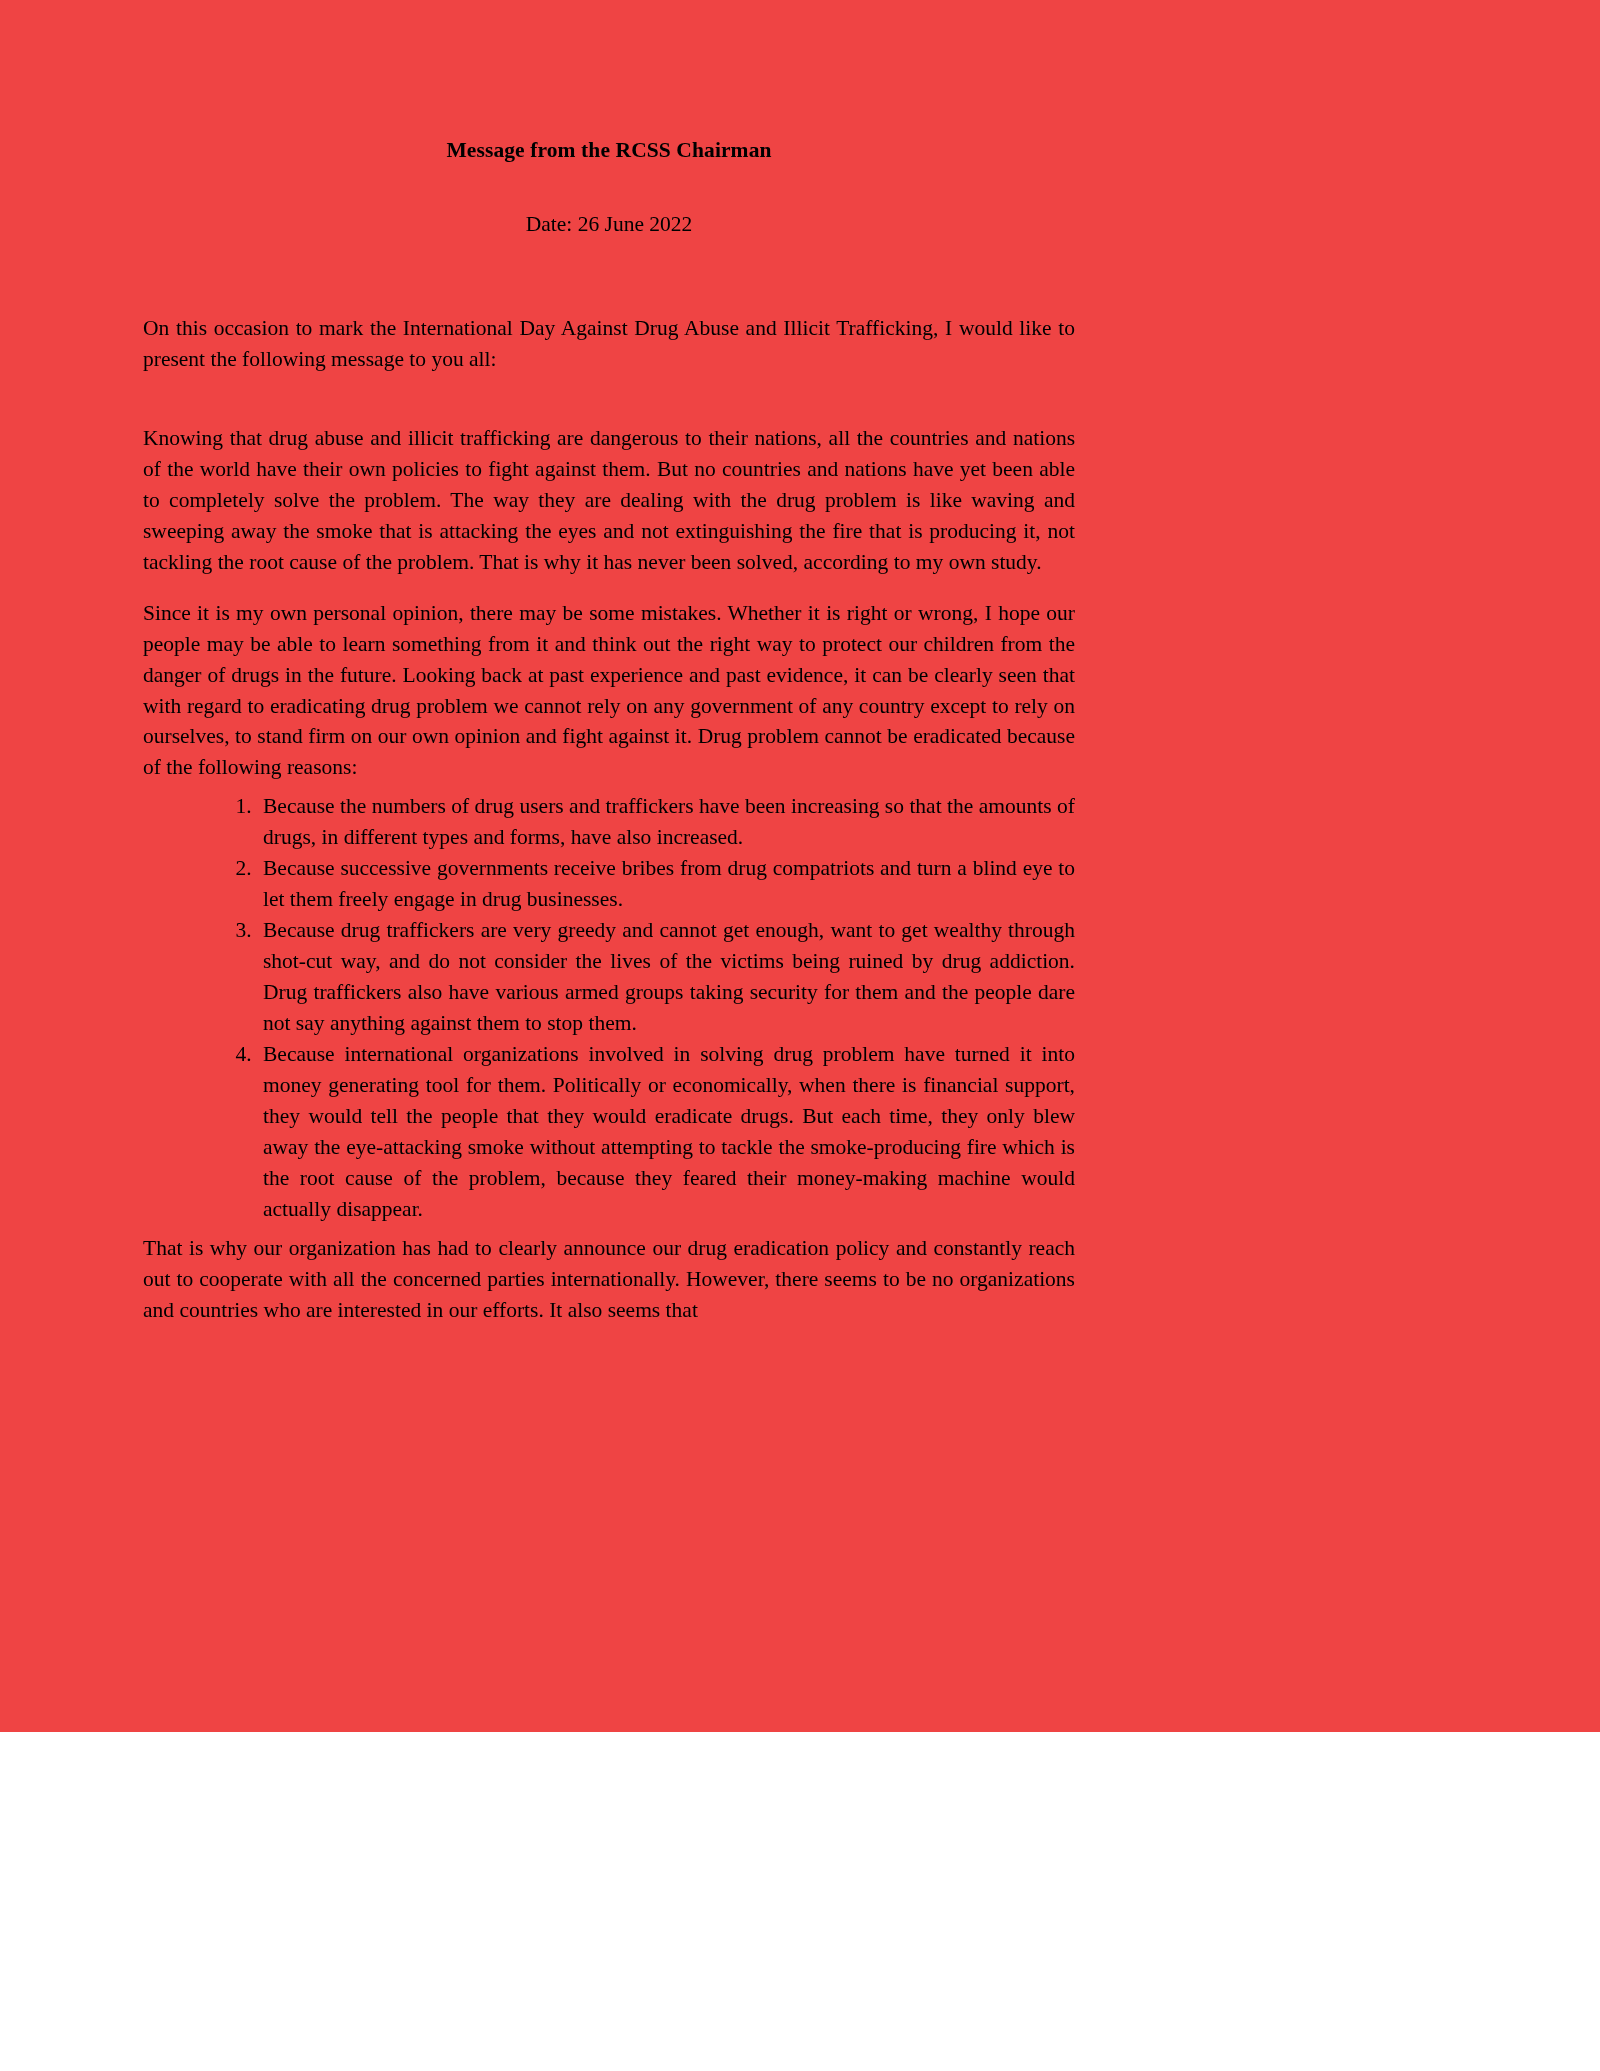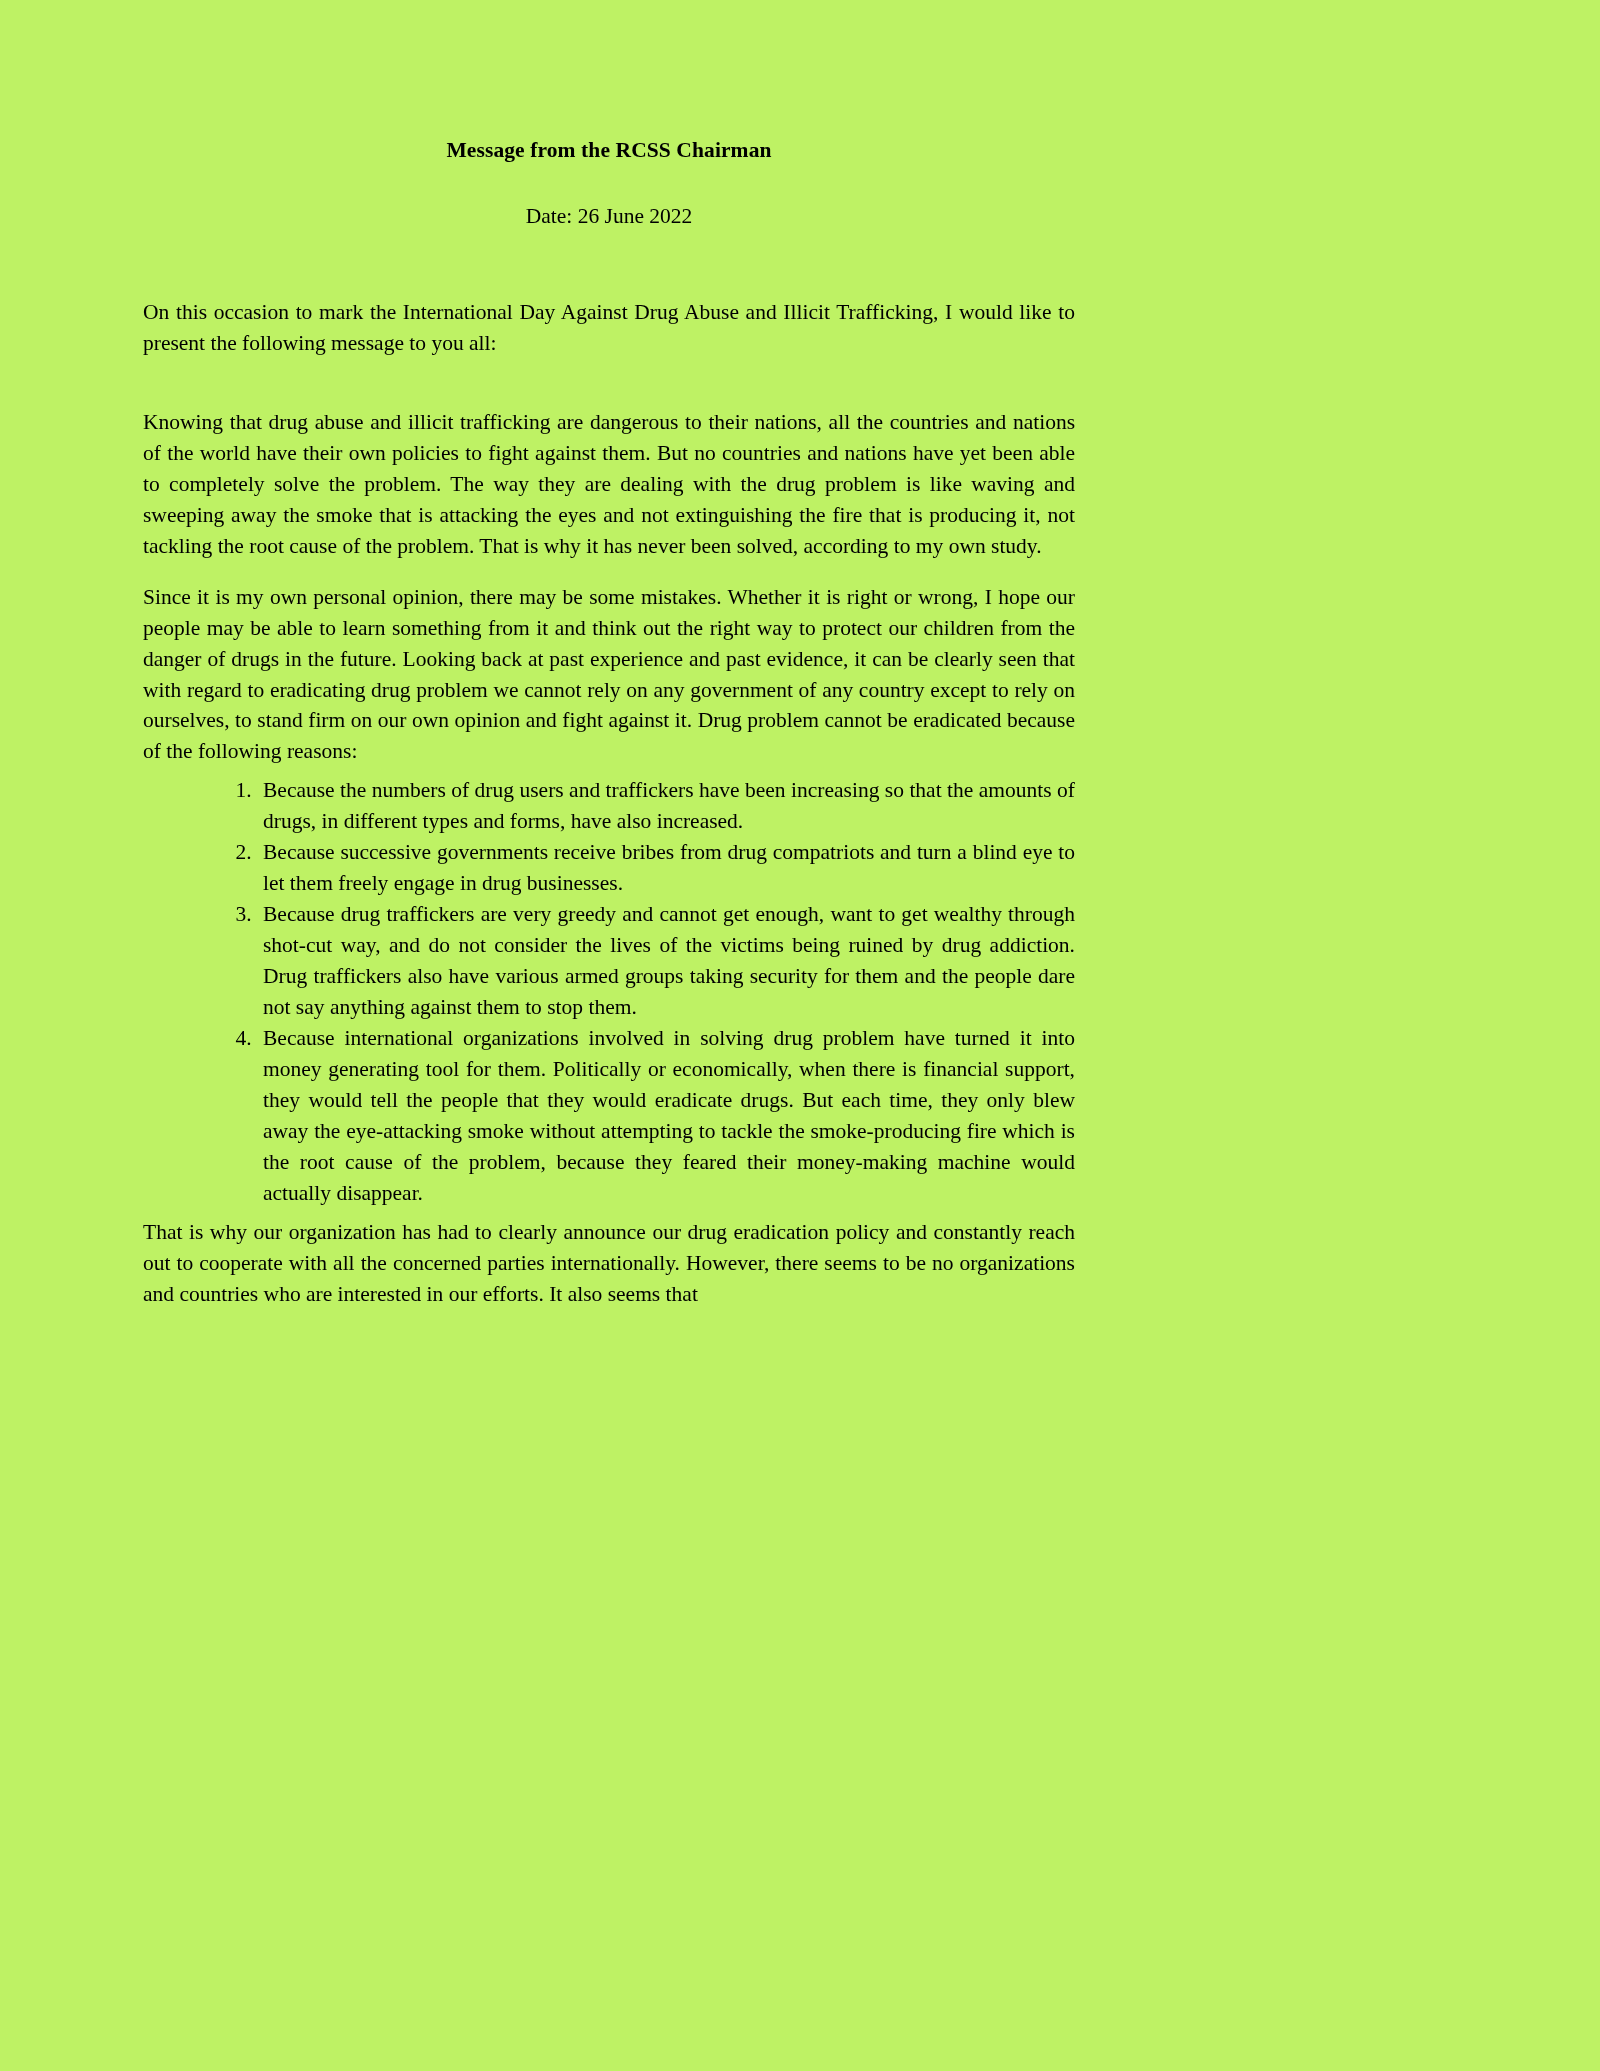--- a/index.html
+++ b/index.html
@@ -15,22 +15,22 @@
     font-family: "Liberation Serif", "DejaVu Serif", serif;
     color: #000000;
     -webkit-font-smoothing: antialiased;
   }
 
   .page {
     position: absolute;
     top: 0;
     left: 0;
     width: 1600px;
-    height: 2071px;
-    background: #bef264;
+    height: 1732px;
+    background: #ef4444;
     overflow: hidden;
   }
 
   
   .content {
     position: absolute;
     left: 143px;
     top: 0;
     width: 932px;
   }
@@ -54,21 +54,21 @@
     line-height: 1.0;
     letter-spacing: 0.1px;
     margin: 0;
     padding-top: 36px;
   }
 
   .doc-date {
     font-size: 21.5px;
     font-weight: normal;
     line-height: 1.0;
-    margin: 8px;
+    margin: 16px;
     padding-top: 36px;
   }
 
   .body-block {
     padding-top: 62px;
   }
 
   p.para {
     font-size: 21.5px;
     line-height: 1.44;

